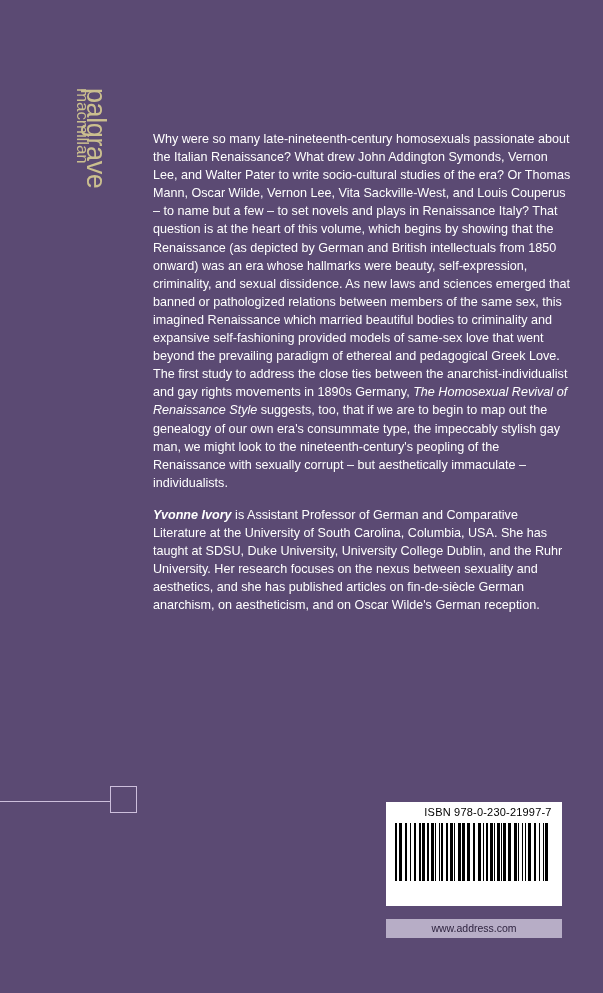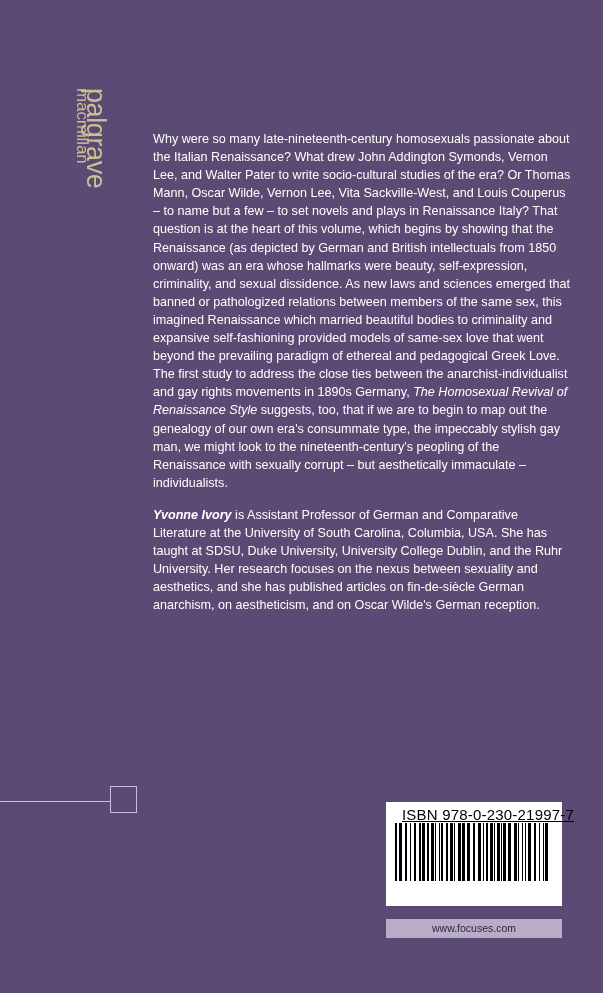--- a/index.html
+++ b/index.html
@@ -107,24 +107,23 @@
     width: 176px;
     height: 104px;
     background: #ffffff;
   }
   #isbn-text {
     position: absolute;
     left: 0;
     top: 4px;
     width: 204px;
     text-align: center;
-    font-size: 15px;
+    font-size: 11px;
     color: #000000;
     letter-spacing: 0.2px;
-    text-decoration: underline;
   }
   #bars {
     position: absolute;
     left: 9px;
     top: 21px;
     width: 158px;
     height: 58px;
     display: flex;
     align-items: flex-start;
   }
@@ -218,16 +217,16 @@
         <i style="width: 1px; margin-right: 2px;"></i>
         <i style="width: 3px; margin-right: 3px;"></i>
         <i style="width: 2px; margin-right: 3px;"></i>
         <i style="width: 1px; margin-right: 3px;"></i>
         <i style="width: 1px; margin-right: 1px;"></i>
         <i style="width: 3px; margin-right: 2px;"></i>
       </div>
   </div>
 
   <div id="web-bar">
-    <span>www.focuses.com</span>
+    <span>www.address.com</span>
   </div>
 
 </div>
 
 </body></html>

